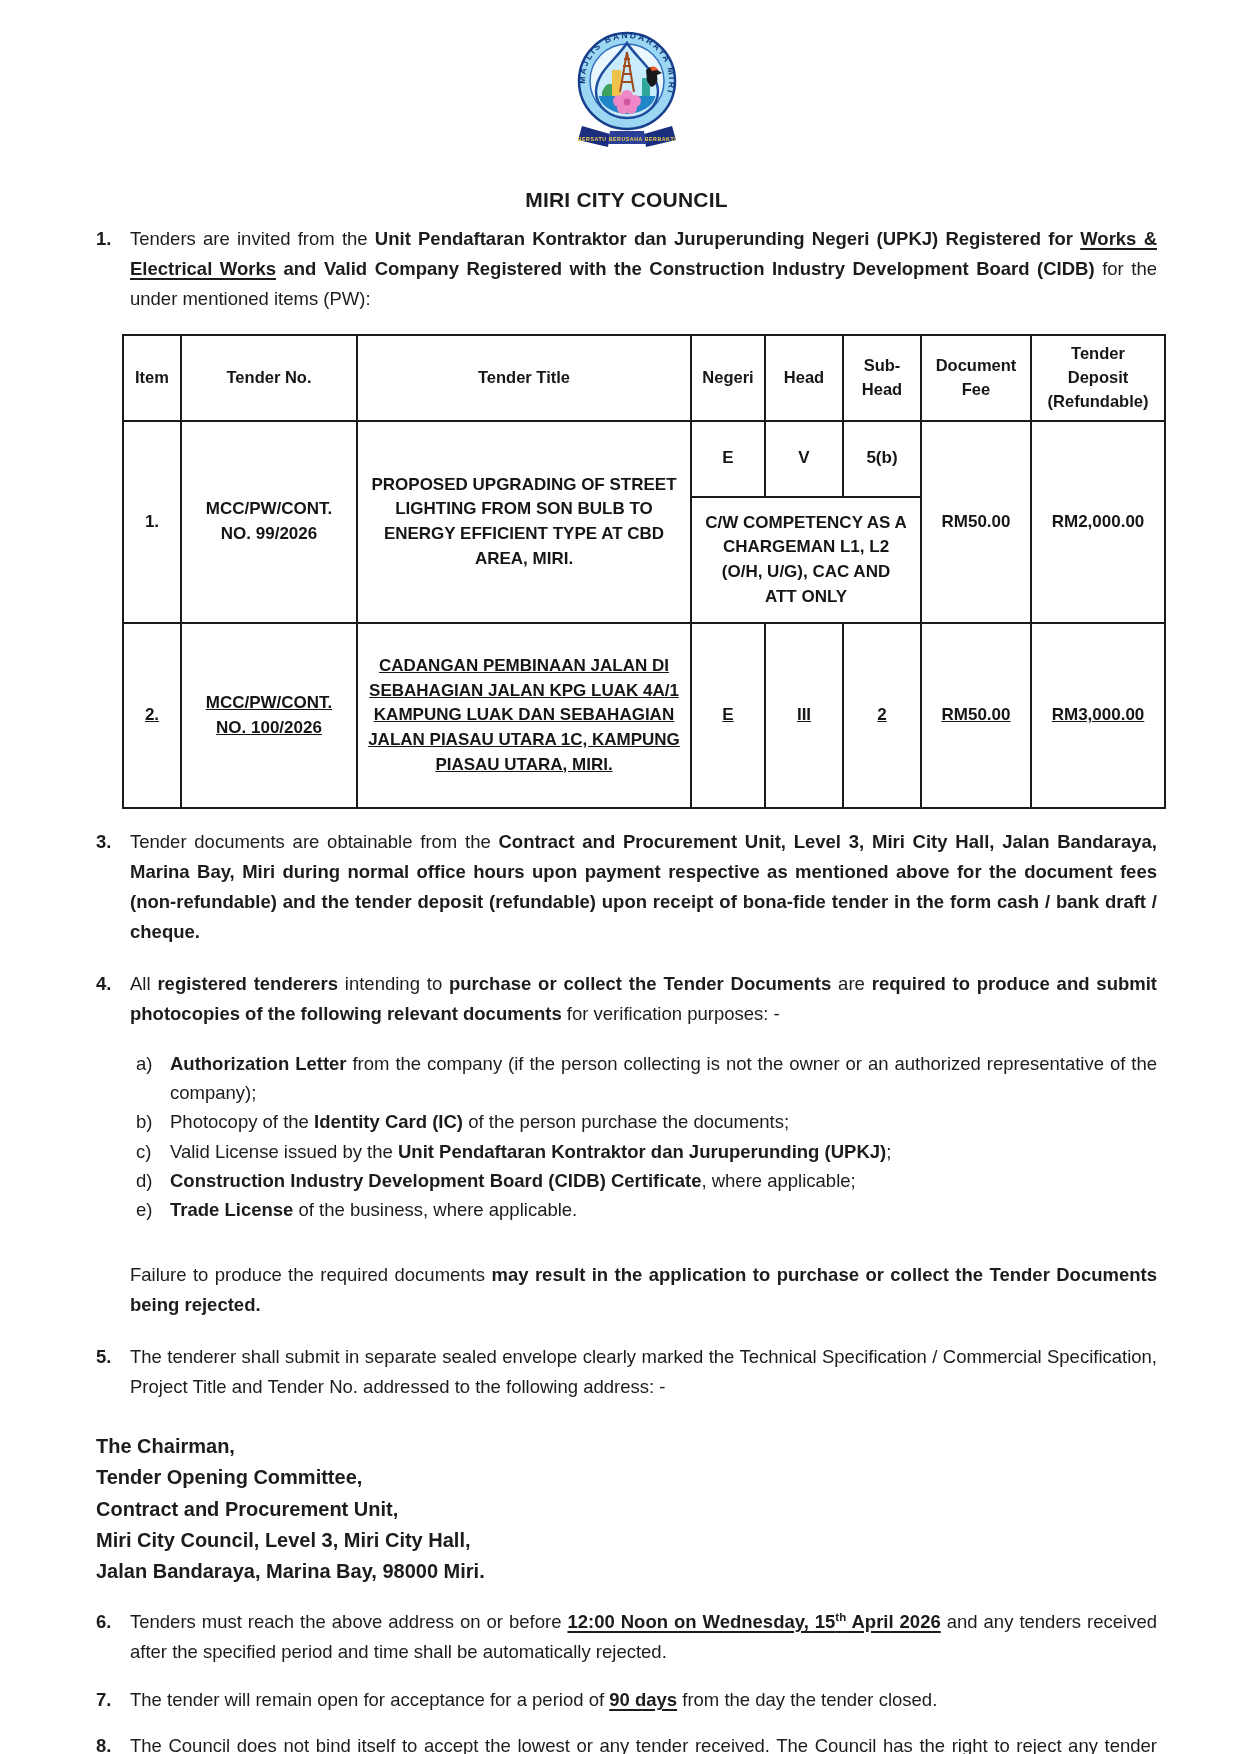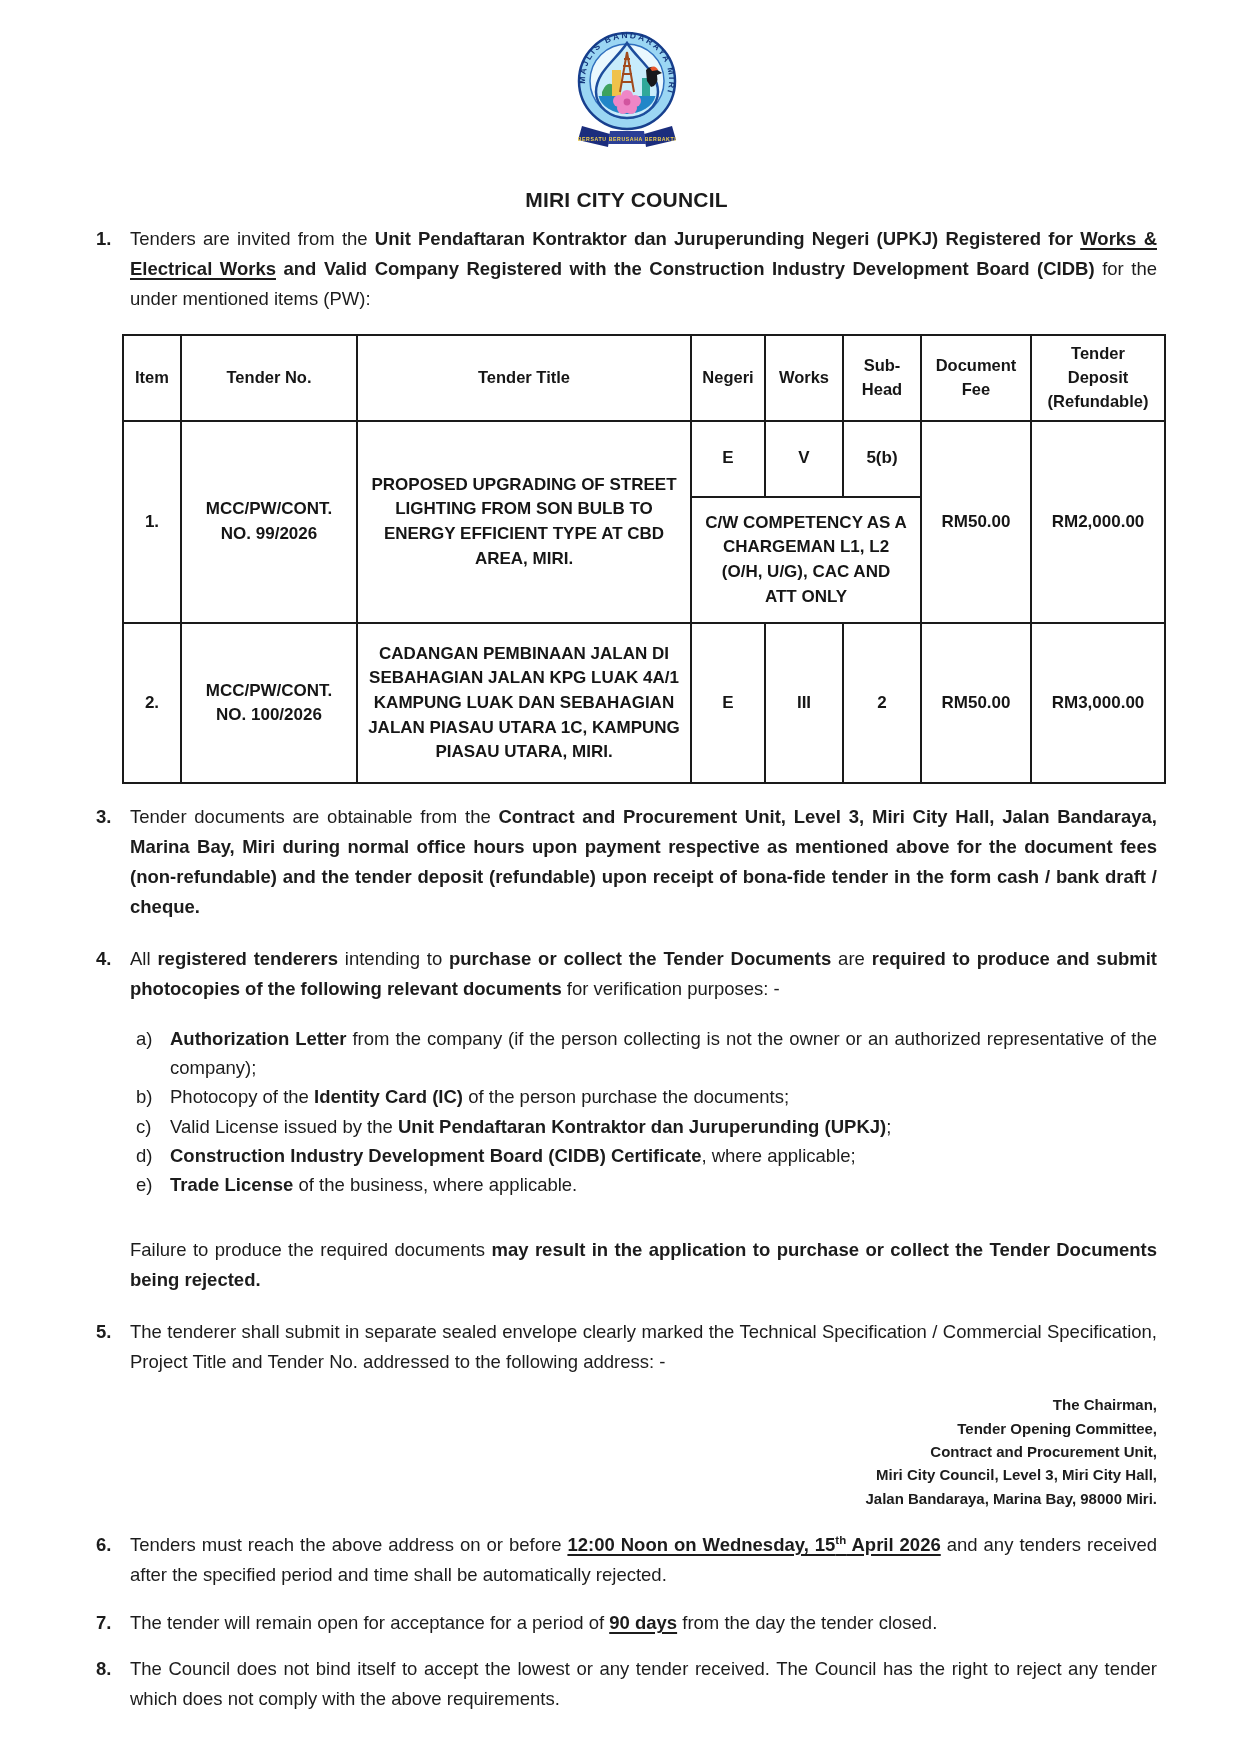--- a/index.html
+++ b/index.html
@@ -32,29 +32,29 @@
   }
   table.tender th, table.tender td {
     border:2px solid #1a1a1a; vertical-align:middle; padding:6px 10px;
     text-align:center; font-weight:700; line-height:1.45;
   }
   table.tender th { height:56px; font-size:16.5px; }
   td.c-title { text-align:justify; }
   td.c-tno { text-align:left; }
   tr.r1a td.sub-c { height:76px; }
   tr.r1b td { padding:13px 12px; }
-  tr.r2 td { height:160px; }
+  tr.r2 td { height:185px;text-decoration:underline; }
 
   
   .sub { display:flex; font-size:18.5px; line-height:1.58; margin-left:40px; }
   .sub .letter { flex:0 0 34px; }
   .sub .body { flex:1; text-align:justify; }
 
   
-  .address { text-align:right; font-size:15px; font-weight:700; line-height:1.56; margin-top:16px; }
+  .address { text-align:left; font-size:20px; font-weight:700; line-height:1.56; margin-top:29px; }
 
   
   .motto { margin-left:34px; margin-top:34px; font-size:18.5px; font-weight:700; line-height:1.5; }
 </style>
 </head>
 <body>
 
 <div class="page">
   <div class="content">
 
@@ -118,21 +118,21 @@
           <col style="width:78px">
           <col style="width:110px">
           <col style="width:134px">
       </colgroup>
       <tbody>
           <tr>
         <th>Item</th>
         <th>Tender No.</th>
         <th>Tender Title</th>
         <th>Negeri</th>
-        <th>Works</th>
+        <th>Head</th>
         <th>Sub-Head</th>
         <th>Document Fee</th>
         <th>Tender Deposit (Refundable)</th>
       </tr>
       <tr class="r1a">
         <td rowspan="2">1.</td>
         <td rowspan="2" class="c-tno">MCC/PW/CONT. NO. 99/2026</td>
         <td rowspan="2" class="c-title">PROPOSED UPGRADING OF STREET LIGHTING FROM SON BULB TO ENERGY EFFICIENT TYPE AT CBD AREA, MIRI.</td>
         <td class="sub-c">E</td>
         <td class="sub-c">V</td>

